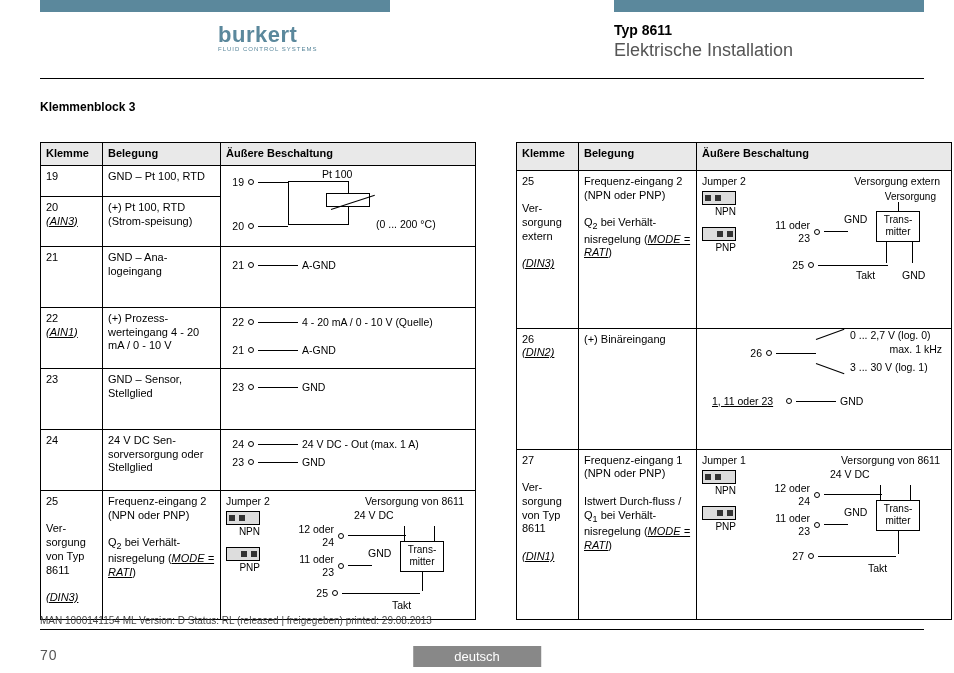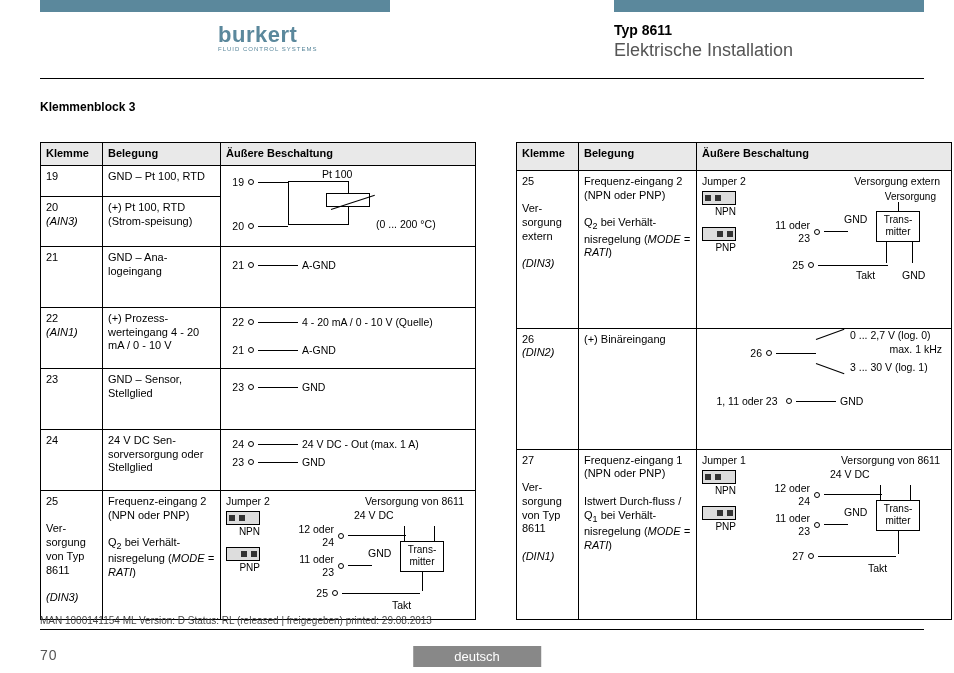--- a/index.html
+++ b/index.html
@@ -56,21 +56,21 @@
   .vline { position:absolute; width:1px; background:#000; }
 
   .footer {
     position:absolute; bottom:0; left:0; right:0; height:44px;
   }
   .footer-rule { position:absolute; top:0; left:40px; right:30px; height:1px; background:#000; }
   .footer .meta { position:absolute; left:40px; top:-14px; font-size:10px; color:#444; }
   .footer .page { position:absolute; left:40px; bottom:10px; font-size:14px; letter-spacing:1px; color:#555;text-align:center; }
   .footer .lang { position:absolute; left:50%; transform:translateX(-50%); bottom:6px; background:#888; color:#fff; font-size:13px; padding:3px 41px; }
 
-  .ital { font-style:italic; }
+  .ital { font-style:italic;text-decoration:underline; }
   .sub { font-size:9px; vertical-align:sub; }
   .hl { height:1px; background:#000; position:absolute; }
 </style>
 </head>
 <body>
 
 <div class="topbar">
   <div class="seg" style="left:40px; width:350px;"></div>
   <div class="seg" style="left:614px; width:310px;"></div>
 </div>
@@ -345,21 +345,21 @@
                 <span class="num">26</span>
                 <span class="pad"></span>
                 <span class="line" style="width:40px;"></span>
               </div>
           <div class="hl" style="left:114px; top:6px; width:30px; transform:rotate(-20deg); transform-origin:left;"></div>
           <div class="hl" style="left:114px; top:30px; width:30px; transform:rotate(20deg); transform-origin:left;"></div>
           <div class="lbl" style="left:148px; top:-4px;">0 ... 2,7 V (log. 0)</div>
           <div class="lbl" style="left:148px; top:28px;">3 ... 30 V (log. 1)</div>
           <div class="lbl" style="right:4px; top:10px;">max. 1 kHz</div>
           <div class="pin" style="left:10px; top:62px;">
-                <span style="width:70px; text-align:center;">1, 11 oder 23</span>
+                <span style="width:70px; text-align:left;text-decoration:underline;">1, 11 oder 23</span>
                 <span class="pad"></span>
                 <span class="line" style="width:40px;"></span>
                 <span>GND</span>
               </div>
         </div>
       </td>
     </tr>
 
     <tr>
       <td>

